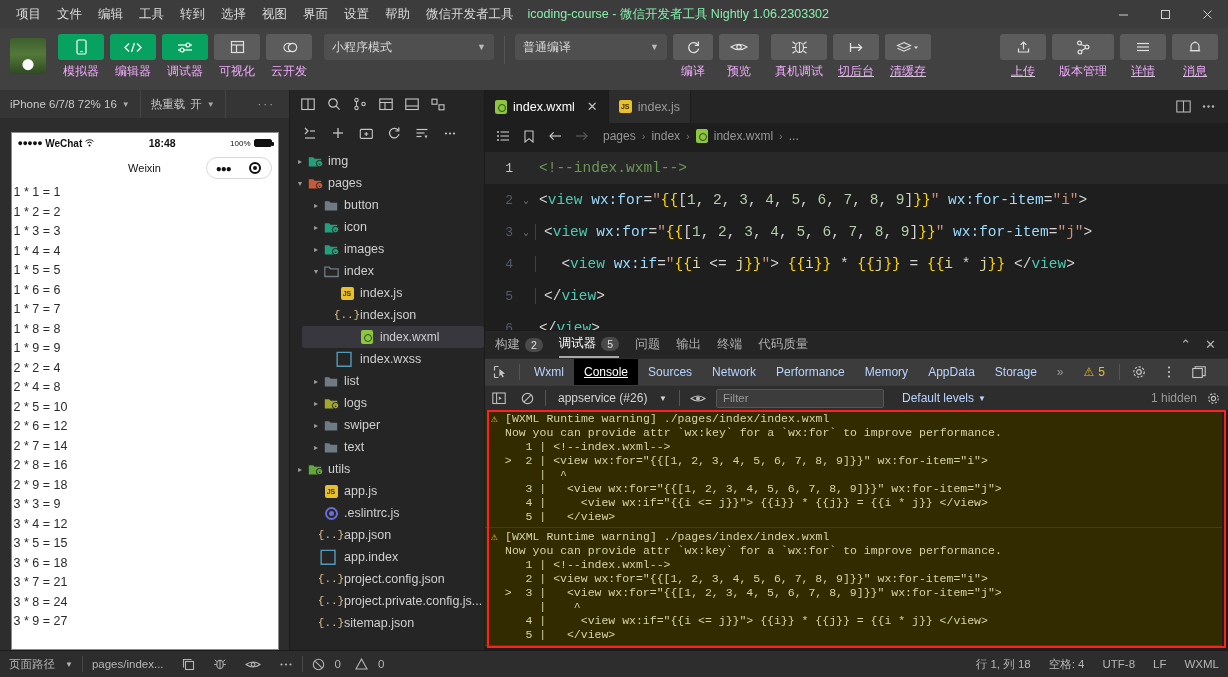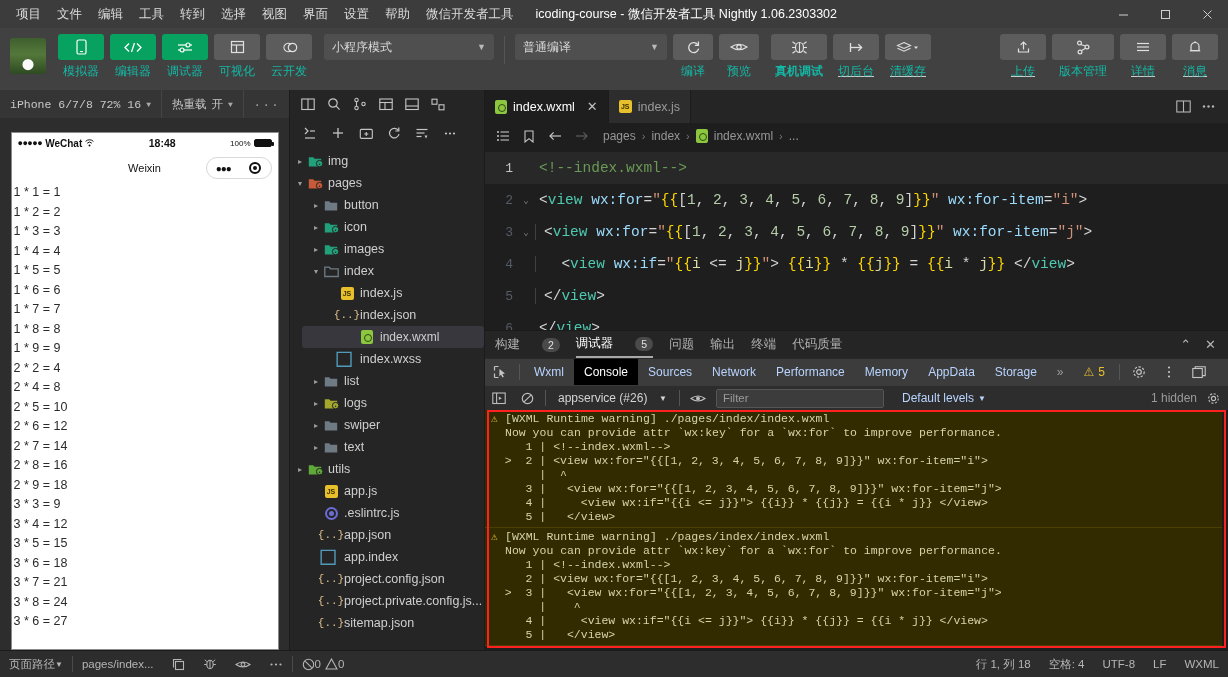--- a/index.html
+++ b/index.html
@@ -11,21 +11,21 @@
     color: #cccccc;
   }
   .app { width: 1228px; height: 677px; display: flex; flex-direction: column; background: #2d2d2d; }
 
   
   .menubar {
     height: 28px; background: #3c3c3c; display: flex; align-items: center;
     flex: none; padding-left: 8px; font-size: 12.5px; color: #dcdcdc;
   }
   .menu-item { padding: 0 8px; line-height: 28px; white-space: nowrap; cursor: default; }
-  .win-title { margin-left: 14px; color: #ffffff; font-size: 12.5px; white-space: nowrap; }
+  .win-title { margin-left: 6px; color: #86efac; font-size: 12.5px; white-space: nowrap; }
   .win-ctl { margin-left: auto; display: flex; height: 28px; }
   .win-btn { width: 42px; height: 28px; display: flex; align-items: center; justify-content: center; color: #d0d0d0; font-size: 13px; }
 
   
   .toolbar {
     height: 62px; background: #414141; flex: none;
     display: flex; align-items: flex-start; padding: 6px 10px 0 10px;
   }
   .avatar {
     width: 36px; height: 36px; border-radius: 3px; margin-top: 4px; margin-right: 12px;
@@ -35,49 +35,49 @@
     flex: none;
   }
   .tb-group { display: flex; gap: 6px; }
   .tb-cell { display: flex; flex-direction: column; align-items: center; width: 46px; }
   .tb-btn {
     width: 46px; height: 26px; border-radius: 3px; display: flex;
     align-items: center; justify-content: center; color: #ffffff;
   }
   .tb-btn.green { background: #07a25f; }
   .tb-btn.grey { background: #5c5c5c; }
-  .tb-lbl { font-size: 12px; color: #14b8a6; margin-top: 3px; white-space: nowrap; }
+  .tb-lbl { font-size: 12px; color: #f0abfc; margin-top: 3px; white-space: nowrap; }
   .tb-sep { width: 1px; height: 28px; background: #555; margin: 0 10px; align-self: flex-start; margin-top: 2px; }
 
   .sel {
     height: 26px; background: #4f4f4f; border-radius: 3px; display: flex; align-items: center;
     padding: 0 8px; font-size: 12px; color: #d8d8d8; position: relative; margin-left: 12px;
   }
   .sel .caret { margin-left: auto; padding-left: 14px; font-size: 9px; color: #b9b9b9; }
   .sel.w1 { width: 170px; }
   .sel.w2 { width: 152px; }
 
-  .tb-cell.w56 { width: 56px; font-weight: bold; }
+  .tb-cell.w56 { width: 56px; }
   .tb-cell.w40 { width: 40px; }
   .tb-cell.w46 { width: 46px; text-decoration: underline; }
   .tb-cell.w62 { width: 62px; }
   .tb-btn.w56 { width: 56px; }
   .tb-btn.w40 { width: 40px; }
   .tb-btn.w62 { width: 62px; }
   .tb-spacer { flex: 1; }
 
   svg { display: block; }
 
   
   .body { flex: 1; display: flex; min-height: 0; }
 
   
   .sim { width: 290px; flex: none; display: flex; flex-direction: column; background: #2d2d2d; border-right: 1px solid #1b1b1b; }
   .sim-bar { height: 28px; display: flex; align-items: center; font-size: 11.5px; color: #c8c8c8; flex: none; background: #353535; }
-  .sim-bar .cell { padding: 0 10px; height: 28px; display: flex; align-items: center; border-right: 1px solid #454545; white-space: nowrap; font-family: Liberation Mono, monospace; }
+  .sim-bar .cell { padding: 0 10px; height: 28px; display: flex; align-items: center; border-right: 1px solid #454545; white-space: nowrap; }
   .sim-bar .cell.last { border-right: none; margin-left: auto; padding-right: 14px; color: #a8a8a8; letter-spacing: 2px;}
   .tcaret { font-size: 8px; margin-left: 5px; color: #aaa; }
   .sim-stage { flex: 1; display: flex; justify-content: center; padding-top: 14px; overflow: hidden; }
   .phone { width: 268px; background: #fff; height: 100%; border: 1px solid #8a8a8a; display: flex; flex-direction: column; overflow: hidden; }
   .status-bar { height: 20px; display: flex; align-items: center; font-size: 10px; color: #111; padding: 0 6px; flex: none; }
   .sb-left { display: flex; align-items: center; gap: 3px; font-weight: bold; }
   .dots { letter-spacing: -0.5px; font-size: 9px; }
   .sb-mid { margin: 18px auto; font-weight: bold; font-size: 10.5px; }
   .sb-right { display: flex; align-items: center; gap: 3px; font-size: 8px; }
   .batt { width: 18px; height: 8px; border: 1px solid #111; border-radius: 2px; background: linear-gradient(#111,#111); position: relative; }
@@ -138,50 +138,50 @@
   .tk-tag { color: #4ec9b0; }
   .tk-att { color: #9cdcfe; }
   .tk-str { color: #ce9178; }
   .tk-num { color: #b5cea8; }
   .tk-var { color: #dcdcaa; }
   .guide { border-left: 1px solid #404040; margin-left: 2px; padding-left: 8px; }
 
   
   .dbg { height: 320px; flex: none; display: flex; flex-direction: column; background: #252526; border-top: 1px solid #1b1b1b; }
   .dbg-tabs { height: 27px; display: flex; align-items: center; padding-left: 10px; gap: 16px; font-size: 12.5px; color: #b0b0b0; flex: none; }
-  .dbg-tab { display: flex; align-items: center; gap: 22px; height: 27px; position: relative; text-align: center; }
+  .dbg-tab { display: flex; align-items: center; gap: 5px; height: 27px; position: relative; text-align: center; }
   .dbg-tab.active { color: #ffffff; border-bottom: 2px solid #a8a8a8; }
   .badge { background: #4a4a4a; color: #e0e0e0; border-radius: 9px; font-size: 10.5px; padding: 1px 6px; }
   .dbg-tabs-right { margin-left: auto; display: flex; align-items: center; gap: 14px; padding-right: 12px; color: #b5b5b5; font-size: 13px; }
 
   .dt-bar { height: 27px; background: #3c3c3c; display: flex; align-items: center; flex: none; font-size: 12px; color: #cfcfcf; border-top: 1px solid #2a2a2a; }
   .dt-ico { width: 30px; height: 27px; display: flex; align-items: center; justify-content: center; color: #c5c5c5; }
   .dt-vsep { width: 1px; height: 16px; background: #555; margin: 0 4px; }
   .dt { padding: 0 10px; height: 27px; display: flex; align-items: center; color: #b8d4ff; }
-  .dt.active { background: #000000; color: #ffffff; }
+  .dt.active { background: #000000; color: #ffffff; text-decoration: underline; }
   .warnc { color: #e8c02b; display: flex; align-items: center; gap: 4px; }
 
   .fbar { height: 25px; background: #2d2d2d; display: flex; align-items: center; flex: none; font-size: 12px; color: #c5c5c5; border-top: 1px solid #3a3a3a; }
   .fb-ico { width: 28px; height: 25px; display: flex; align-items: center; justify-content: center; color: #bdbdbd; }
   .ctx { display: flex; align-items: center; padding: 0 8px; width: 125px; color: #d4d4d4; }
   .ctx .caret { margin-left: auto; font-size: 8px; }
   .filter { width: 168px; height: 19px; background: #3c3c3c; border: 1px solid #555; border-radius: 2px; font-size: 11.5px; color: #9a9a9a; display: flex; align-items: center; padding: 0 6px; margin-left: 4px; }
   .levels { margin-left: 18px; color: #b8d4ff; display: flex; align-items: center; gap: 4px; }
   .fb-right { margin-left: auto; display: flex; align-items: center; gap: 10px; padding-right: 8px; color: #9a9a9a; }
 
   .console { flex: 1; overflow: hidden; background: #1e1e1e; position: relative; padding: 0 6px 0 0; }
   .redbox { position: absolute; left: 2px; top: 0; right: 2px; bottom: 2px; border: 2px solid #ff2020; pointer-events: none; }
   .warn-block { background: #332b00; border-bottom: 1px solid #4a3f00; padding: 2px 0 3px 0; font-family: "Liberation Mono", monospace; font-size: 11.5px; color: #d6d2a8; }
   .wline { display: flex; line-height: 14px; white-space: pre; padding-left: 6px; }
   .wicon { width: 14px; flex: none; color: #e8c02b; font-size: 11px; }
   .wtext { color: #d6d2a8; }
 
   
   .statusbar { height: 27px; background: #2d2d2d; display: flex; align-items: center; flex: none; font-size: 11.5px; color: #b5b5b5; border-top: 1px solid #1b1b1b; }
-  .sb-cell { padding: 0 9px; height: 27px; display: flex; align-items: center; gap: 0; white-space: nowrap; }
+  .sb-cell { padding: 0 9px; height: 27px; display: flex; align-items: center; gap: 10px; white-space: nowrap; }
   .sb-div { width: 1px; height: 16px; background: #4a4a4a; }
   .sb-right-grp { margin-left: auto; display: flex; align-items: center; }
 </style>
 </head>
 <body>
 
 <div class="app">
 
   <div class="menubar">
     <div class="menu-item">项目</div>
@@ -447,21 +447,21 @@
               <div class="mrow">2 * 6 = 12</div>
               <div class="mrow">2 * 7 = 14</div>
               <div class="mrow">2 * 8 = 16</div>
               <div class="mrow">2 * 9 = 18</div>
               <div class="mrow">3 * 3 = 9</div>
               <div class="mrow">3 * 4 = 12</div>
               <div class="mrow">3 * 5 = 15</div>
               <div class="mrow">3 * 6 = 18</div>
               <div class="mrow">3 * 7 = 21</div>
               <div class="mrow">3 * 8 = 24</div>
-              <div class="mrow">3 * 6 = 27</div>
+              <div class="mrow">3 * 9 = 27</div>
             </div>
         </div>
       </div>
     </div>
 
     <div class="explorer">
       <div class="exp-top">
         <div class="exp-ico">
           <svg width="14" height="13" viewBox="0 0 14 13">
               <rect x="0.8" y="1" width="12.4" height="10.5" fill="none" stroke="#c5c5c5" stroke-width="1.1"></rect>

